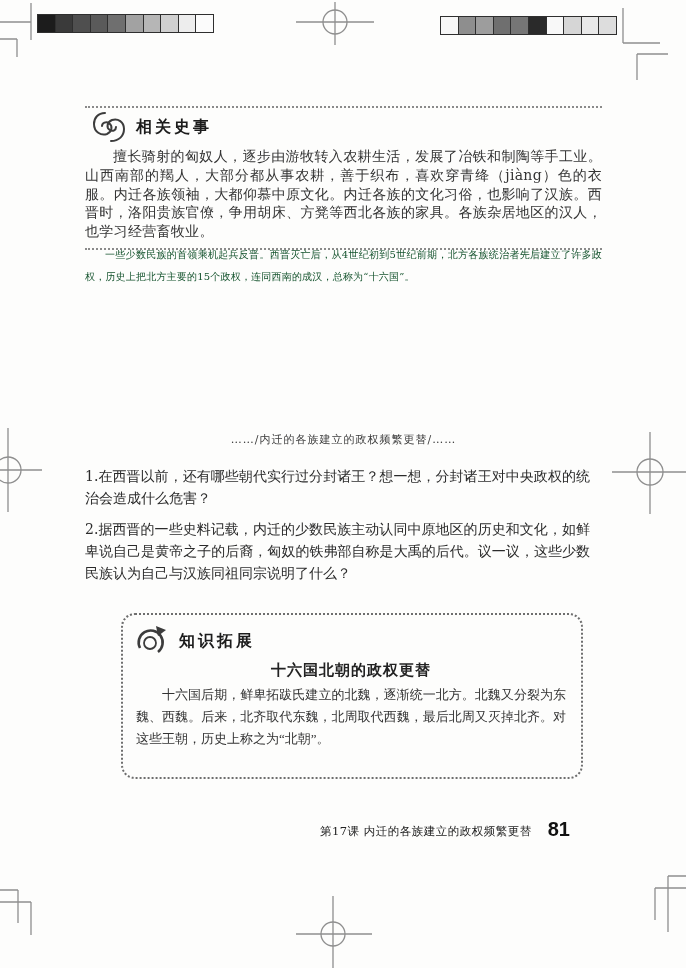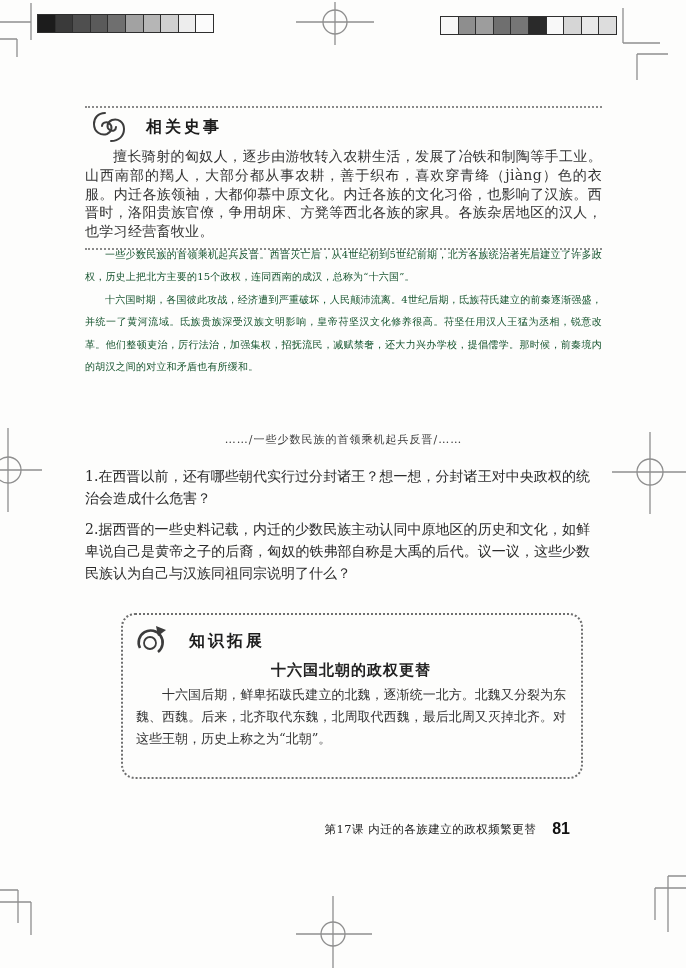--- a/index.html
+++ b/index.html
@@ -12,21 +12,21 @@
   
   .marks-layer{position:absolute;left:0;top:0;width:686px;height:968px;z-index:0;}
   .cal-strip{position:absolute;display:flex;height:19px;border:1px solid #2f2f2f;box-sizing:border-box;}
   .cal-strip .cal-cell{flex:1;border-right:1px solid #2f2f2f;}
   .cal-strip .cal-cell:last-child{border-right:none;}
   #cal-strip-left{left:37px;top:14px;width:177px;}
   #cal-strip-right{left:440px;top:16px;width:177px;}
   
   .block{position:absolute;left:85px;width:517px;z-index:2;}
   .dotted-rule{border-top:2px dotted #8a8a8a;height:0;}
-  .section-header{display:flex;align-items:center;gap:19px;}
+  .section-header{display:flex;align-items:center;gap:9px;}
   .section-title{
     font-family:"Liberation Sans", sans-serif;
     font-weight:bold;font-size:16px;letter-spacing:3px;color:#1c1c1c;
   }
   .kai-text{font-size:14px;line-height:18.8px;letter-spacing:.3px;color:#343434;
     text-indent:2em;margin:3px 0 0 0;text-align:justify;}
   .song-para{font-size:10px;line-height:22.4px;letter-spacing:.2px;color:#14532d;
     text-indent:2em;margin:0;text-align:justify;}
   .divider-note{font-size:11px;color:#3a3a3a;text-align:center;letter-spacing:1px;}
   .question{font-size:14px;line-height:22px;color:#2b2b2b;margin:0 12px 9px 0;text-align:justify;}
@@ -36,21 +36,21 @@
     border:2px dotted #6e6e6e;border-radius:14px;
     padding:8px 15px 27px 13px;background:transparent;
   }
   #knowledge-box .section-header{margin-left:-2px;}
   .box-subtitle{font-size:15px;font-weight:bold;text-align:center;color:#222;
     margin:2px 0 4px 0;letter-spacing:1px;}
   .box-para{font-size:13px;line-height:22px;color:#333;text-indent:2em;margin:0;text-align:justify;}
   
   #page-footer{top:818px;text-align:right;padding-right:32px;box-sizing:border-box;}
   .footer-lesson{font-size:11.5px;color:#222;letter-spacing:.5px;}
-  .footer-pagenum{font-family:"Liberation Sans", sans-serif;font-size:16px;font-weight:bold;
+  .footer-pagenum{font-family:"Liberation Sans", sans-serif;font-size:20px;font-weight:bold;
     color:#111;margin-left:16px;vertical-align:-1px;}
   .icon-wrap{flex:0 0 auto;display:inline-flex;}
 </style>
 </head>
 <body>
 
 <svg class="marks-layer" width="686" height="968" viewBox="0 0 686 968">
   <g fill="none" stroke="#8f8f8f" stroke-width="1.3">
 
     <g>
@@ -126,24 +126,23 @@
       </svg>
     </span>
     <span class="section-title">相关史事</span>
   </div>
   <p class="kai-text">擅长骑射的匈奴人，逐步由游牧转入农耕生活，发展了冶铁和制陶等手工业。山西南部的羯人，大部分都从事农耕，善于织布，喜欢穿青绛（jiàng）色的衣服。内迁各族领袖，大都仰慕中原文化。内迁各族的文化习俗，也影响了汉族。西晋时，洛阳贵族官僚，争用胡床、方凳等西北各族的家具。各族杂居地区的汉人，也学习经营畜牧业。</p>
   <div class="dotted-rule" style="margin-top:7px;"></div>
 </section>
 
 <div class="block" style="top:244px;">
   <p class="song-para">一些少数民族的首领乘机起兵反晋。西晋灭亡后，从4世纪初到5世纪前期，北方各族统治者先后建立了许多政权，历史上把北方主要的15个政权，连同西南的成汉，总称为“十六国”。</p>
-  <p class="song-para">十六国时期，各国彼此攻战，经济遭到严重破坏，人民颠沛流离。4世纪后期，氐族苻氏建立的前秦逐渐强盛，并统一了黄河流域。氐族贵族深受汉族文明影响，皇帝苻坚汉文化修养很高。苻坚任用汉人王猛为丞相，锐意改革。他们整顿吏治，厉行法治，加强集权，招抚流民，减赋禁奢，还大力兴办学校，提倡儒学。那时候，前秦境内的胡汉之间的对立和矛盾也有所缓和。</p>
 </div>
 
-<div class="block divider-note" style="top:432px;">……/一些少数民族的首领乘机起兵反晋/……</div>
+<div class="block divider-note" style="top:432px;">……/内迁的各族建立的政权频繁更替/……</div>
 
 <section class="block" style="top:454px;">
   <div style="margin-top:11px;">
     <p class="question">1.在西晋以前，还有哪些朝代实行过分封诸王？想一想，分封诸王对中央政权的统治会造成什么危害？</p>
     <p class="question">2.据西晋的一些史料记载，内迁的少数民族主动认同中原地区的历史和文化，如鲜卑说自己是黄帝之子的后裔，匈奴的铁弗部自称是大禹的后代。议一议，这些少数民族认为自己与汉族同祖同宗说明了什么？</p>
   </div>
 </section>
 
 <section class="block" id="knowledge-box" style="top:613px;">
   <div class="section-header">
@@ -152,18 +151,18 @@
         <g fill="none" stroke="#3c3c3c">
           <circle cx="16" cy="20" r="6" stroke-width="1.8"></circle>
           <path d="M6 25 A12 12 0 1 1 24 29" stroke-width="2.6"></path>
           <polygon points="22,3 32,7 24,13" fill="#3c3c3c" stroke="none"></polygon>
         </g>
       </svg>
     </span>
     <span class="section-title">知识拓展</span>
   </div>
   <div class="box-subtitle">十六国北朝的政权更替</div>
-  <p class="box-para" style="margin-top:3px;">十六国后期，鲜卑拓跋氏建立的北魏，逐渐统一北方。北魏又分裂为东魏、西魏。后来，北齐取代东魏，北周取代西魏，最后北周又灭掉北齐。对这些王朝，历史上称之为“北朝”。</p>
+  <p class="box-para" style="margin-top:3px;font-family:Liberation Serif, serif;">十六国后期，鲜卑拓跋氏建立的北魏，逐渐统一北方。北魏又分裂为东魏、西魏。后来，北齐取代东魏，北周取代西魏，最后北周又灭掉北齐。对这些王朝，历史上称之为“北朝”。</p>
 </section>
 
 <div class="block" id="page-footer">
   <span class="footer-lesson">第17课 内迁的各族建立的政权频繁更替</span><span class="footer-pagenum">81</span>
 </div>
 
 </body></html>

